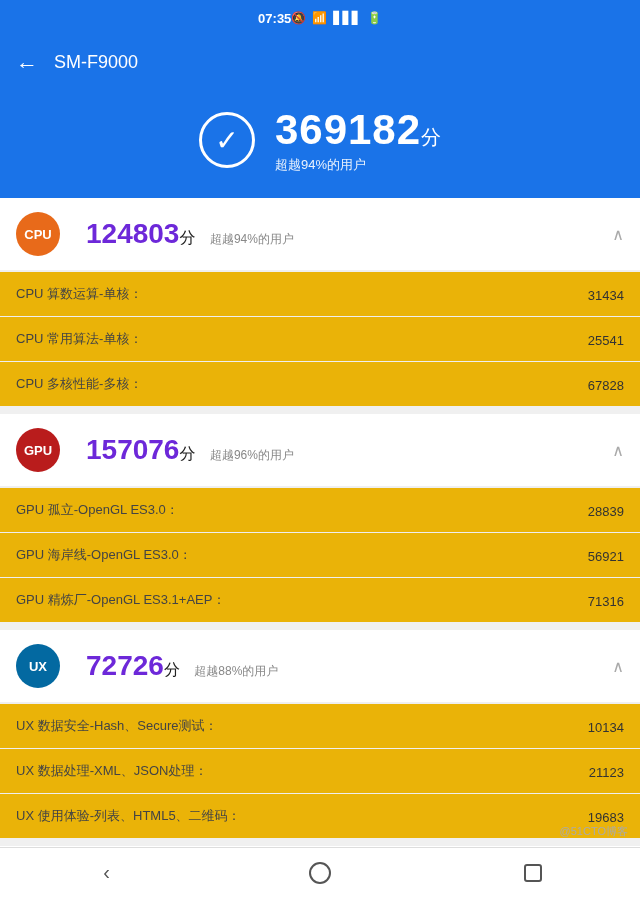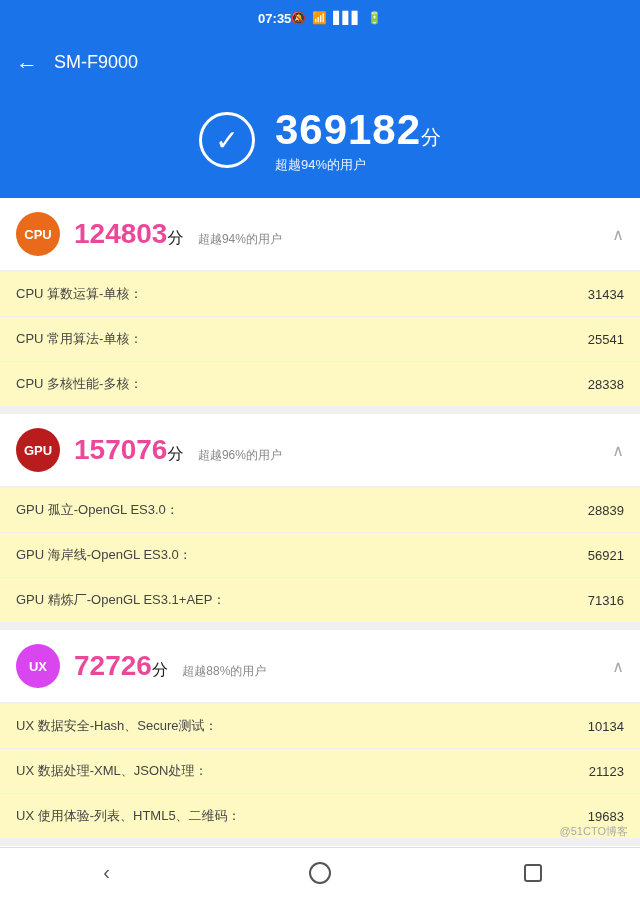--- a/index.html
+++ b/index.html
@@ -95,66 +95,67 @@
       background: white;
       margin-bottom: 8px;
     }
 
     .section-header {
       display: flex;
       align-items: center;
       padding: 14px 16px;
       background: white;
       border-bottom: 1px solid #f0f0f0;
+      gap: 12px;
     }
 
     .badge {
       width: 44px;
       height: 44px;
       border-radius: 50%;
       display: flex;
       align-items: center;
       justify-content: center;
       color: white;
       font-size: 13px;
       font-weight: bold;
       margin-right: 14px;
       flex-shrink: 0;
     }
     .badge-cpu { background: #e86a1a; }
     .badge-gpu { background: #b91c1c; }
-    .badge-ux { background: #d946ef; }
+    .badge-ux { background: #0369a1; }
 
     .section-score {
       font-size: 28px;
       font-weight: bold;
-      color: #ec4899;
+      color: #6d28d9;
     }
     .section-score-unit {
       font-size: 16px;
       color: #222;
     }
     .section-percentile {
       font-size: 12px;
       color: #888;
       margin-left: 10px;
     }
     .section-chevron {
       margin-left: auto;
       color: #aaa;
       font-size: 16px;
     }
 
     .section-row {
       display: flex;
       justify-content: space-between;
-      align-items: center;
+      align-items: flex-end;
       padding: 13px 16px;
       border-top: 1px solid #efefef;
-      background: #fef9c3;
+      background: #eab308;
     }
     .row-label {
       font-size: 13px;
       color: #444;
     }
     .row-value {
       font-size: 13px;
       color: #333;
       font-weight: 500;
     }
@@ -258,21 +259,21 @@
     <div class="section-row">
       <span class="row-label">CPU 算数运算-单核：</span>
       <span class="row-value">31434</span>
     </div>
     <div class="section-row">
       <span class="row-label">CPU 常用算法-单核：</span>
       <span class="row-value">25541</span>
     </div>
     <div class="section-row">
       <span class="row-label">CPU 多核性能-多核：</span>
-      <span class="row-value">28338</span>
+      <span class="row-value">67828</span>
     </div>
   </div>
 
   <div class="section">
     <div class="section-header">
       <div class="badge badge-gpu">GPU</div>
       <div>
         <span class="section-score">157076</span><span class="section-score-unit">分</span>
         <span class="section-percentile">超越96%的用户</span>
       </div>

